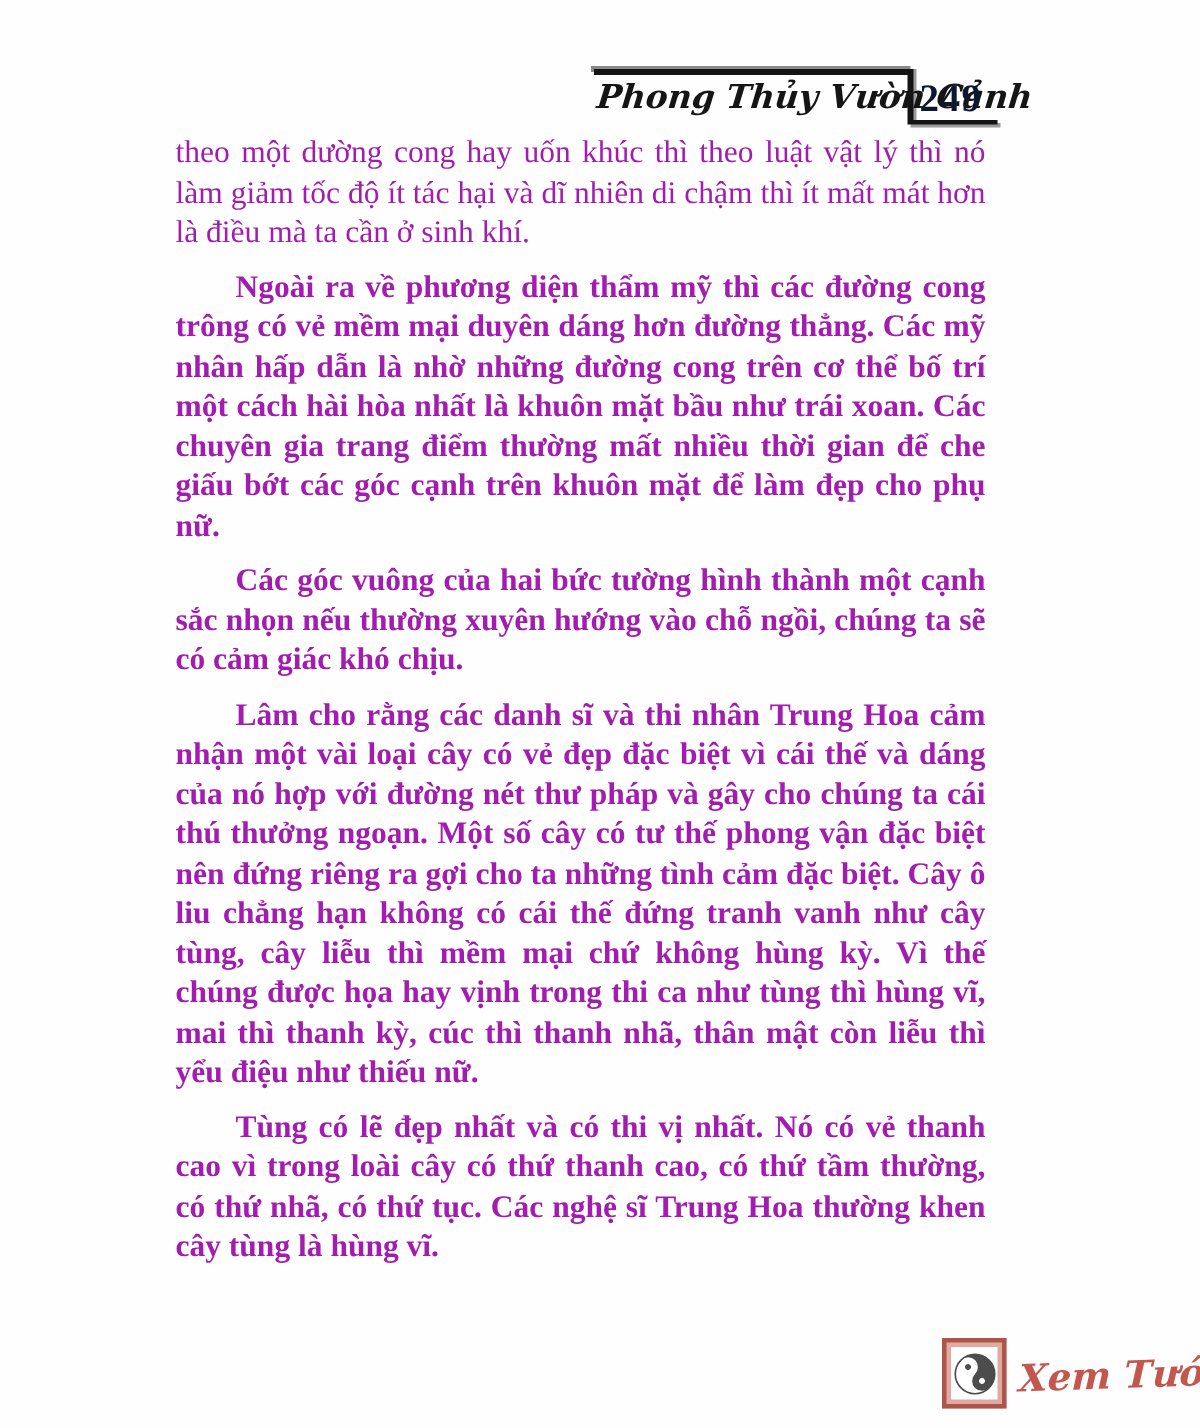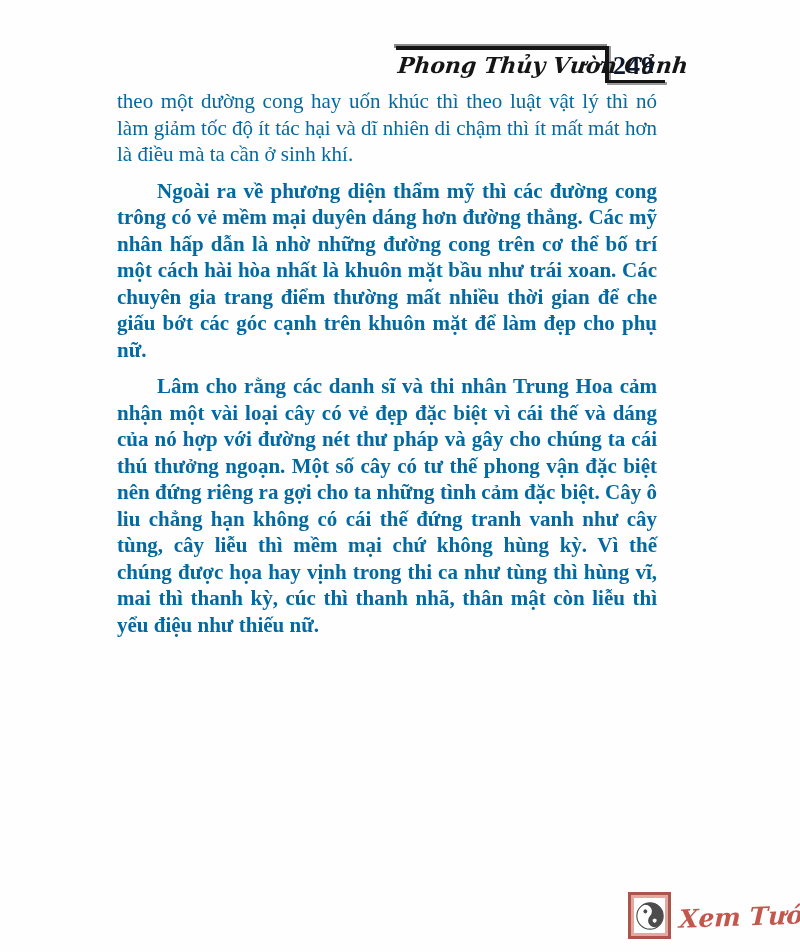--- a/index.html
+++ b/index.html
@@ -62,21 +62,21 @@
     letter-spacing: 1px;
   }
 
   
   .body-text {
     position: absolute;
     left: 117px; top: 88px;
     width: 540px;
     font-size: 21px;
     line-height: 26.5px;
-    color: #0369a1;
+    color: #a21caf;
     text-align: justify;
     font-weight: 500;
   }
   .body-text p { margin: 0; }
   .body-text p + p { margin-top: 10px; text-indent: 40px; font-weight: bold; }
 
   
   .watermark {
     position: absolute;
     left: 628px; top: 892px;
@@ -119,21 +119,23 @@
 
   <div class="header-rule-top"></div>
   <div class="header-rule-vert"></div>
   <div class="header-rule-under"></div>
   <div class="header-title">Phong Thủy Vườn Cảnh</div>
   <div class="header-pagenum">249</div>
 
   <div class="body-text">
     <p>theo một dường cong hay uốn khúc thì theo luật vật lý thì nó làm giảm tốc độ ít tác hại và dĩ nhiên di chậm thì ít mất mát hơn là điều mà ta cần ở sinh khí.</p>
     <p>Ngoài ra về phương diện thẩm mỹ thì các đường cong trông có vẻ mềm mại duyên dáng hơn đường thẳng. Các mỹ nhân hấp dẫn là nhờ những đường cong trên cơ thể bố trí một cách hài hòa nhất là khuôn mặt bầu như trái xoan. Các chuyên gia trang điểm thường mất nhiều thời gian để che giấu bớt các góc cạnh trên khuôn mặt để làm đẹp cho phụ nữ.</p>
+    <p>Các góc vuông của hai bức tường hình thành một cạnh sắc nhọn nếu thường xuyên hướng vào chỗ ngồi, chúng ta sẽ có cảm giác khó chịu.</p>
     <p>Lâm cho rằng các danh sĩ và thi nhân Trung Hoa cảm nhận một vài loại cây có vẻ đẹp đặc biệt vì cái thế và dáng của nó hợp với đường nét thư pháp và gây cho chúng ta cái thú thưởng ngoạn. Một số cây có tư thế phong vận đặc biệt nên đứng riêng ra gợi cho ta những tình cảm đặc biệt. Cây ô liu chẳng hạn không có cái thế đứng tranh vanh như cây tùng, cây liễu thì mềm mại chứ không hùng kỳ. Vì thế chúng được họa hay vịnh trong thi ca như tùng thì hùng vĩ, mai thì thanh kỳ, cúc thì thanh nhã, thân mật còn liễu thì yểu điệu như thiếu nữ.</p>
+    <p>Tùng có lẽ đẹp nhất và có thi vị nhất. Nó có vẻ thanh cao vì trong loài cây có thứ thanh cao, có thứ tầm thường, có thứ nhã, có thứ tục. Các nghệ sĩ Trung Hoa thường khen cây tùng là hùng vĩ.</p>
   </div>
 
   <div class="watermark">
     <div class="wm-frame">
       <div class="wm-frame-inner">
         <svg class="wm-yinyang" width="28" height="28" viewBox="0 0 100 100" xmlns="http://www.w3.org/2000/svg">
           <circle cx="50" cy="50" r="47" fill="#ffffff" stroke="#4c4c4c" stroke-width="4"></circle>
           <path d="M50 3 a47 47 0 0 1 0 94 a23.5 23.5 0 0 1 0 -47 a23.5 23.5 0 0 0 0 -47 Z" fill="#4c4c4c"></path>
           <circle cx="50" cy="26.5" r="7" fill="#4c4c4c"></circle>
           <circle cx="50" cy="73.5" r="7" fill="#ffffff"></circle>

